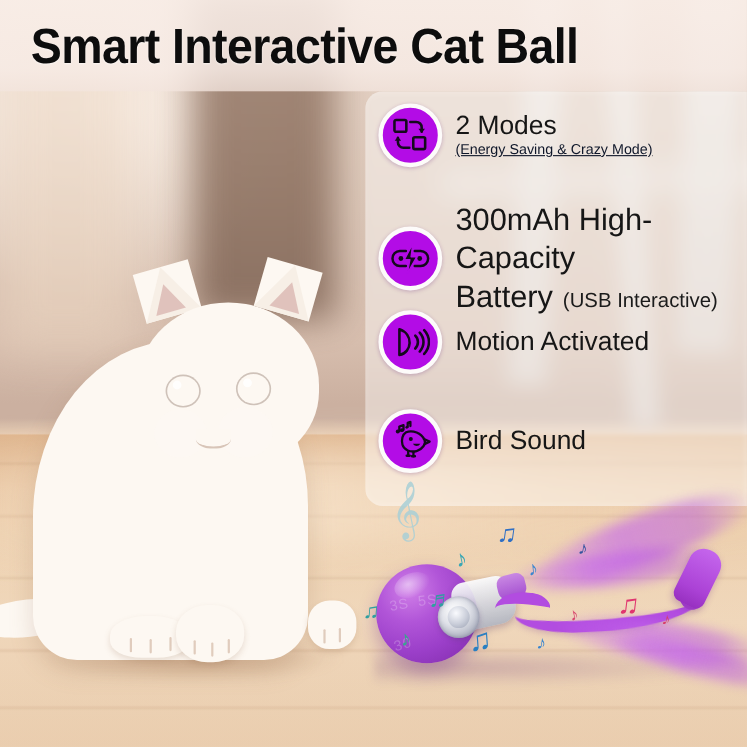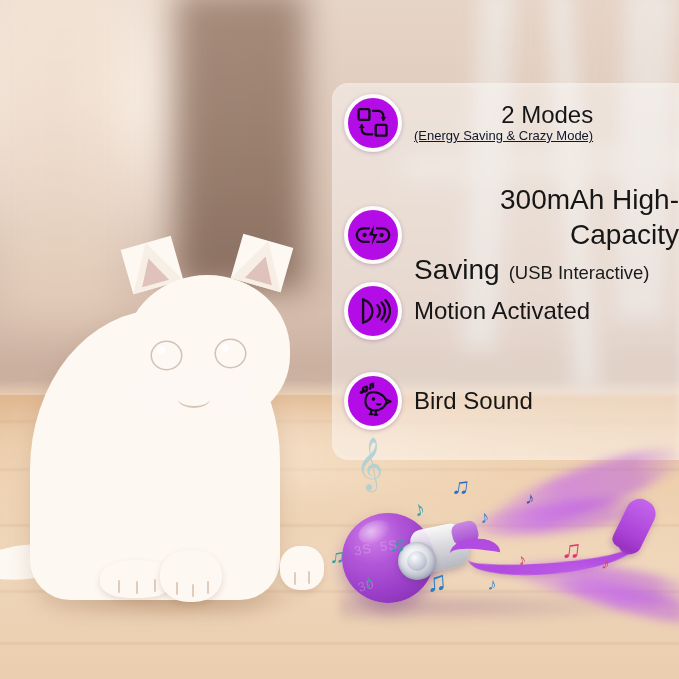--- a/index.html
+++ b/index.html
@@ -157,21 +157,20 @@
     text-shadow:0 1px 2px rgba(255,255,255,.6);
   }
 
   
   .feature-panel {
     position:absolute; left:332px; top:83px; width:347px; height:377px;
     background:rgba(255,255,255,.42);
     border-radius:16px 0 0 16px;
     backdrop-filter:blur(2px);
     box-shadow:-1px 0 6px rgba(255,255,255,.25) inset;
-    text-align:right;
   }
   .feature-row {
     position:absolute; left:12px; display:flex; align-items:center; gap:12px;
   }
   .feature-row.r1 { top:11px; }
   .feature-row.r2 { top:99px; }
   .feature-row.r3 { top:199px; }
   .feature-row.r4 { top:289px; }
 
   .icon-badge {
@@ -326,20 +325,23 @@
     <div class="part cat-cheek l"></div>
     <div class="part cat-cheek r"></div>
     <div class="part cat-eye l"></div>
     <div class="part cat-eye r"></div>
     <div class="cat-eye-gl l"></div>
     <div class="cat-eye-gl r"></div>
     <div class="part cat-nose"></div>
     <div class="part cat-mouth"></div>
   </div>
 
+  <div class="title-banner">
+    <div class="title-text">Smart Interactive Cat Ball</div>
+  </div>
 
   <div class="feature-panel">
 
     <div class="feature-row r1">
       <div class="icon-badge">
         <svg width="36" height="36" viewBox="0 0 40 40" fill="none" stroke="#14091c" stroke-width="2.6" stroke-linecap="round" stroke-linejoin="round">
           <rect x="4" y="4.5" width="12" height="12" rx="1.6"></rect>
           <rect x="23" y="22" width="12" height="12" rx="1.6"></rect>
           <path d="M20 6.5 h6 a5.5 5.5 0 0 1 5.5 5.5 v4.5"></path>
           <path d="M28.2 13.4 L31.5 17.6 L34.8 13.4" fill="#14091c" stroke="none"></path>
@@ -359,21 +361,21 @@
           <path d="M15.5 12.5 H9.5 a7.5 7.5 0 0 0 0 15 H15.5"></path>
           <path d="M24.5 12.5 H30.5 a7.5 7.5 0 0 1 0 15 H24.5"></path>
           <circle cx="10.5" cy="20" r="2.4" fill="#14091c" stroke="none"></circle>
           <circle cx="29.5" cy="20" r="2.4" fill="#14091c" stroke="none"></circle>
           <path d="M22.5 5 L14 21.2 H19.6 L17 35 L26.5 18.2 H20.8 Z" fill="#14091c" stroke="#b30ce6" stroke-width="1.4"></path>
         </svg>
       </div>
       <div class="feature-text">
         <div class="feature-title-2">300mAh High-Capacity</div>
         <div class="feature-title-wrap">
-          <span class="feature-title-2">Saving</span>
+          <span class="feature-title-2">Battery</span>
           <span class="feature-sub-inline">(USB Interactive)</span>
         </div>
       </div>
     </div>
 
     <div class="feature-row r3">
       <div class="icon-badge">
         <svg width="36" height="36" viewBox="0 0 40 40" fill="none" stroke="#14091c" stroke-width="2.6" stroke-linecap="round" stroke-linejoin="round">
           <path d="M9 7 V33 C22 30.5 23.5 12 9 7 Z"></path>
           <path d="M25 13.5 C28.6 17 28.6 23 25 26.5"></path>

